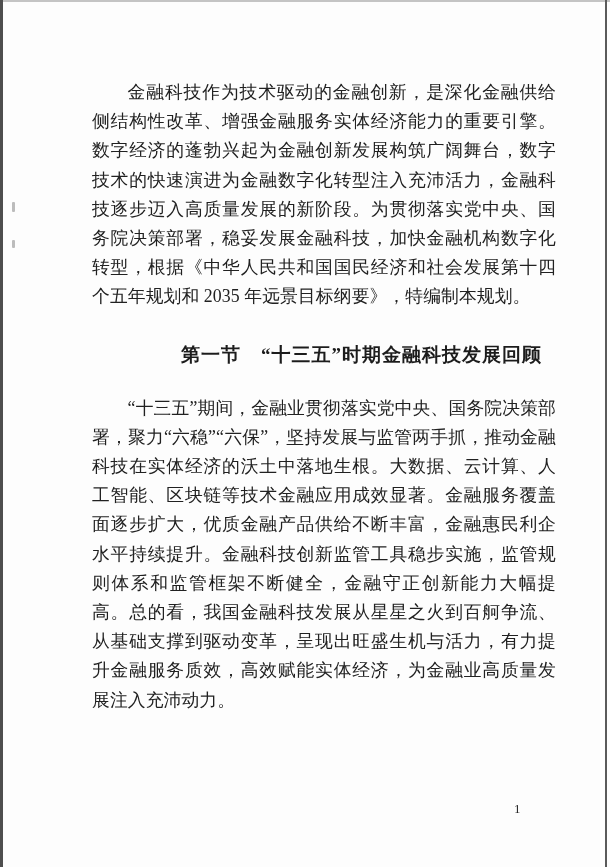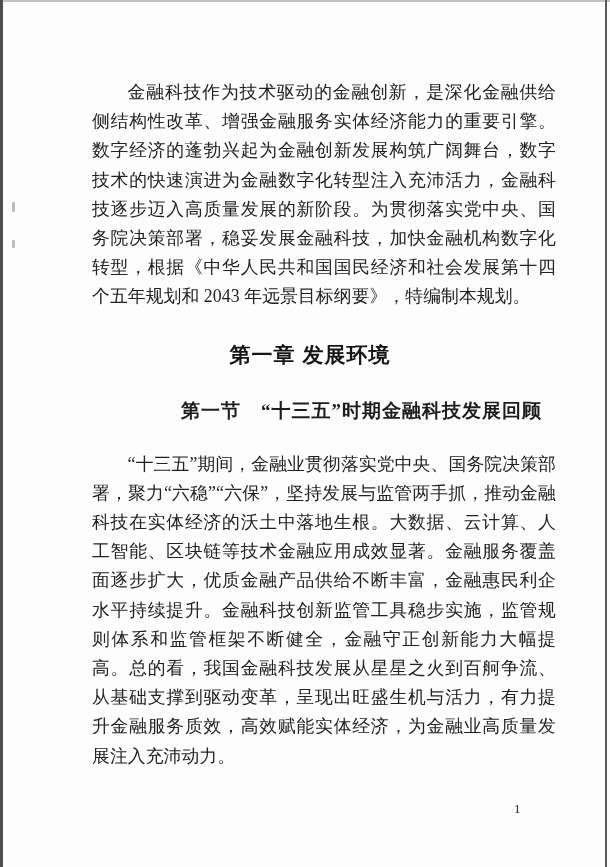--- a/index.html
+++ b/index.html
@@ -101,23 +101,22 @@
 
 <div class="page">
 
   <div class="edge-top"></div>
   <div class="edge-left"></div>
   <div class="edge-right"></div>
   <div class="speck speck-1"></div>
   <div class="speck speck-2"></div>
 
   <div class="content">
-    <p class="body-para">金融科技作为技术驱动的金融创新，是深化金融供给侧结构性改革、增强金融服务实体经济能力的重要引擎。数字经济的蓬勃兴起为金融创新发展构筑广阔舞台，数字技术的快速演进为金融数字化转型注入充沛活力，金融科技逐步迈入高质量发展的新阶段。为贯彻落实党中央、国务院决策部署，稳妥发展金融科技，加快金融机构数字化转型，根据《中华人民共和国国民经济和社会发展第十四个五年规划和 2043 年远景目标纲要》，特编制本规划。</p>
+    <p class="body-para">金融科技作为技术驱动的金融创新，是深化金融供给侧结构性改革、增强金融服务实体经济能力的重要引擎。数字经济的蓬勃兴起为金融创新发展构筑广阔舞台，数字技术的快速演进为金融数字化转型注入充沛活力，金融科技逐步迈入高质量发展的新阶段。为贯彻落实党中央、国务院决策部署，稳妥发展金融科技，加快金融机构数字化转型，根据《中华人民共和国国民经济和社会发展第十四个五年规划和 2035 年远景目标纲要》，特编制本规划。</p>
 
-    <h1 class="chapter-heading">第一章  发展环境</h1>
 
     <h2 class="section-heading">第一节　“十三五”时期金融科技发展回顾</h2>
 
     <p class="body-para para-review">“十三五”期间，金融业贯彻落实党中央、国务院决策部署，聚力“六稳”“六保”，坚持发展与监管两手抓，推动金融科技在实体经济的沃土中落地生根。大数据、云计算、人工智能、区块链等技术金融应用成效显著。金融服务覆盖面逐步扩大，优质金融产品供给不断丰富，金融惠民利企水平持续提升。金融科技创新监管工具稳步实施，监管规则体系和监管框架不断健全，金融守正创新能力大幅提高。总的看，我国金融科技发展从星星之火到百舸争流、从基础支撑到驱动变革，呈现出旺盛生机与活力，有力提升金融服务质效，高效赋能实体经济，为金融业高质量发展注入充沛动力。</p>
   </div>
 
   <div class="page-number">1</div>
 
 </div>
 

